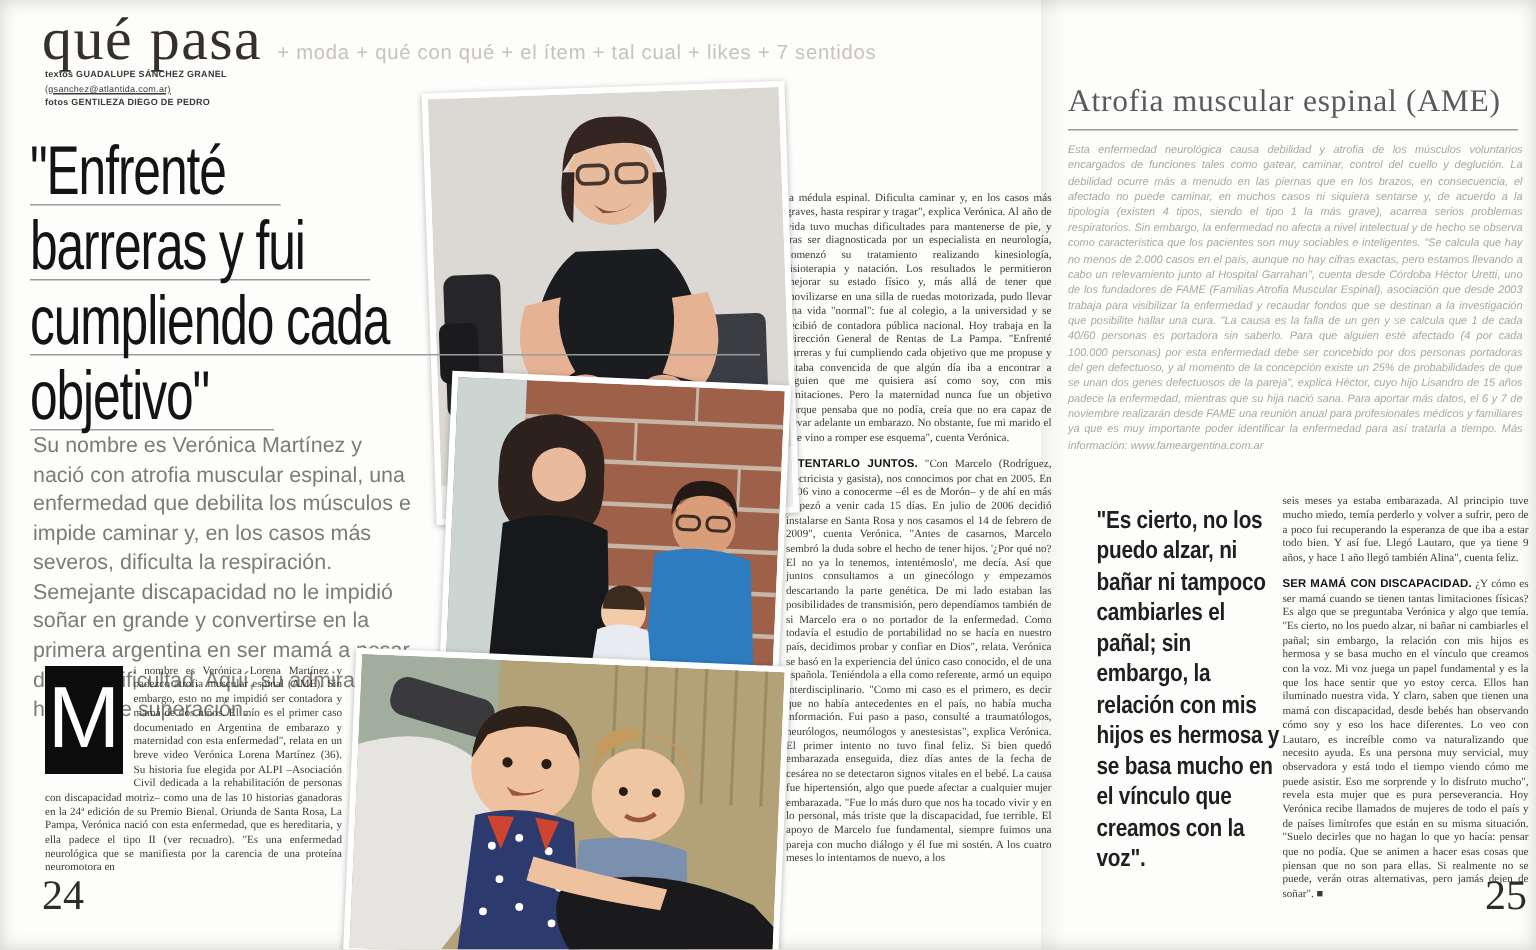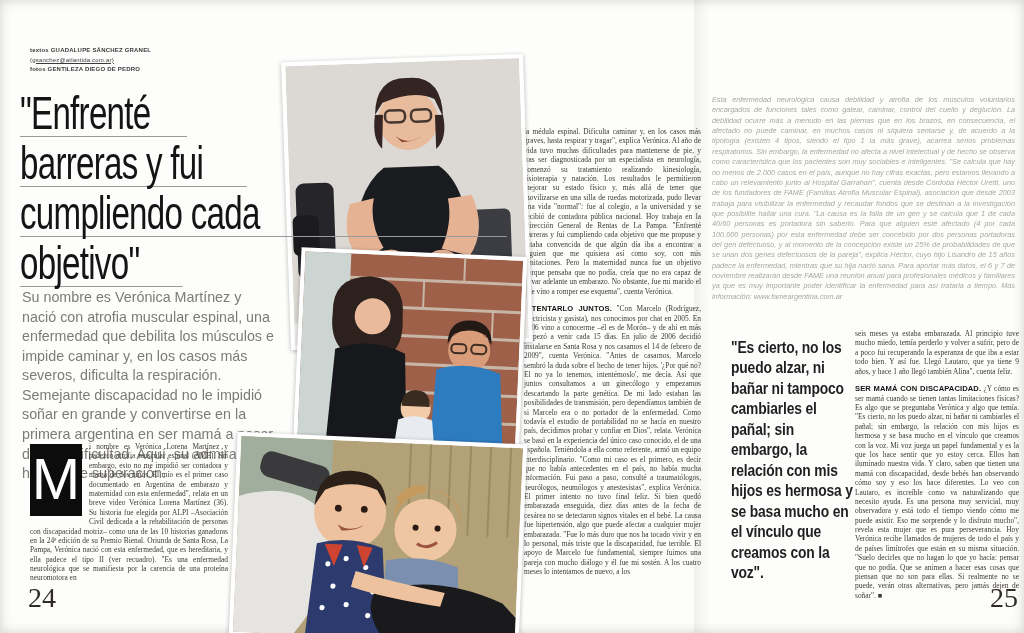--- a/index.html
+++ b/index.html
@@ -66,20 +66,24 @@
   .photo-1{left:286px;top:58px;transform:rotate(-2deg);}
   .photo-2{left:297px;top:252px;transform:rotate(2.5deg);}
   .photo-3{left:233px;top:438px;transform:rotate(2.5deg);}
 </style>
 </head>
 <body>
 
 <div class="stage">
   <div class="gutter"></div>
 
+  <div class="masthead">
+    <span class="mh-title">qué pasa</span>
+    <span class="mh-tag">+ moda + qué con qué + el ítem + tal cual + likes + 7 sentidos</span>
+  </div>
   <div class="credits">
     <div>textos GUADALUPE SÁNCHEZ GRANEL</div>
     <div class="email">(gsanchez@atlantida.com.ar)</div>
     <div>fotos GENTILEZA DIEGO DE PEDRO</div>
   </div>
 
   <div class="headline">
     <div class="hl-line hl-1">"Enfrenté</div>
     <div class="hl-line hl-2">barreras y fui</div>
     <div class="hl-line hl-3">cumpliendo cada</div>
@@ -193,20 +197,21 @@
   <div class="left-col serifcol">
     <div class="dropcap">M</div>
     <p class="col-p">i nombre es Verónica Lorena Martínez y padezco atrofia muscular espinal (AME). Sin embargo, esto no me impidió ser contadora y mamá de dos niños. El mío es el primer caso documentado en Argentina de embarazo y maternidad con esta enfermedad", relata en un breve video Verónica Lorena Martínez (36). Su historia fue elegida por ALPI –Asociación Civil dedicada a la rehabilitación de personas con discapacidad motriz– como una de las 10 historias ganadoras en la 24ª edición de su Premio Bienal. Oriunda de Santa Rosa, La Pampa, Verónica nació con esta enfermedad, que es hereditaria, y ella padece el tipo II (ver recuadro). "Es una enfermedad neurológica que se manifiesta por la carencia de una proteína neuromotora en</p>
   </div>
 
   <div class="mid-col serifcol">
     <p class="col-p">la médula espinal. Dificulta caminar y, en los casos más graves, hasta respirar y tragar", explica Verónica. Al año de vida tuvo muchas dificultades para mantenerse de pie, y tras ser diagnosticada por un especialista en neurología, comenzó su tratamiento realizando kinesiología, fisioterapia y natación. Los resultados le permitieron mejorar su estado físico y, más allá de tener que movilizarse en una silla de ruedas motorizada, pudo llevar una vida "normal": fue al colegio, a la universidad y se recibió de contadora pública nacional. Hoy trabaja en la Dirección General de Rentas de La Pampa. "Enfrenté barreras y fui cumpliendo cada objetivo que me propuse y estaba convencida de que algún día iba a encontrar a alguien que me quisiera así como soy, con mis limitaciones. Pero la maternidad nunca fue un objetivo porque pensaba que no podía, creía que no era capaz de llevar adelante un embarazo. No obstante, fue mi marido el que vino a romper ese esquema", cuenta Verónica.</p>
     <p class="col-p"><span class="lead-in">INTENTARLO JUNTOS.</span> <span>"Con Marcelo (Rodríguez, electricista y gasista), nos conocimos por chat en 2005. En 2006 vino a conocerme –él es de Morón– y de ahí en más empezó a venir cada 15 días. En julio de 2006 decidió instalarse en Santa Rosa y nos casamos el 14 de febrero de 2009", cuenta Verónica. "Antes de casarnos, Marcelo sembró la duda sobre el hecho de tener hijos. '¿Por qué no? El no ya lo tenemos, intentémoslo', me decía. Así que juntos consultamos a un ginecólogo y empezamos descartando la parte genética. De mi lado estaban las posibilidades de transmisión, pero dependíamos también de si Marcelo era o no portador de la enfermedad. Como todavía el estudio de portabilidad no se hacía en nuestro país, decidimos probar y confiar en Dios", relata. Verónica se basó en la experiencia del único caso conocido, el de una española. Teniéndola a ella como referente, armó un equipo interdisciplinario. "Como mi caso es el primero, es decir que no había antecedentes en el país, no había mucha información. Fui paso a paso, consulté a traumatólogos, neurólogos, neumólogos y anestesistas", explica Verónica. El primer intento no tuvo final feliz. Si bien quedó embarazada enseguida, diez días antes de la fecha de cesárea no se detectaron signos vitales en el bebé. La causa fue hipertensión, algo que puede afectar a cualquier mujer embarazada. "Fue lo más duro que nos ha tocado vivir y en lo personal, más triste que la discapacidad, fue terrible. El apoyo de Marcelo fue fundamental, siempre fuimos una pareja con mucho diálogo y él fue mi sostén. A los cuatro meses lo intentamos de nuevo, a los</span></p>
   </div>
 
+  <div class="sb-title">Atrofia muscular espinal (AME)</div>
   <div class="sb-body">Esta enfermedad neurológica causa debilidad y atrofia de los músculos voluntarios encargados de funciones tales como gatear, caminar, control del cuello y deglución. La debilidad ocurre más a menudo en las piernas que en los brazos, en consecuencia, el afectado no puede caminar, en muchos casos ni siquiera sentarse y, de acuerdo a la tipología (existen 4 tipos, siendo el tipo 1 la más grave), acarrea serios problemas respiratorios. Sin embargo, la enfermedad no afecta a nivel intelectual y de hecho se observa como característica que los pacientes son muy sociables e inteligentes. "Se calcula que hay no menos de 2.000 casos en el país, aunque no hay cifras exactas, pero estamos llevando a cabo un relevamiento junto al Hospital Garrahan", cuenta desde Córdoba Héctor Uretti, uno de los fundadores de FAME (Familias Atrofia Muscular Espinal), asociación que desde 2003 trabaja para visibilizar la enfermedad y recaudar fondos que se destinan a la investigación que posibilite hallar una cura. "La causa es la falla de un gen y se calcula que 1 de cada 40/60 personas es portadora sin saberlo. Para que alguien esté afectado (4 por cada 100.000 personas) por esta enfermedad debe ser concebido por dos personas portadoras del gen defectuoso, y al momento de la concepción existe un 25% de probabilidades de que se unan dos genes defectuosos de la pareja", explica Héctor, cuyo hijo Lisandro de 15 años padece la enfermedad, mientras que su hija nació sana. Para aportar más datos, el 6 y 7 de noviembre realizarán desde FAME una reunión anual para profesionales médicos y familiares ya que es muy importante poder identificar la enfermedad para así tratarla a tiempo. Más información: www.fameargentina.com.ar</div>
 
   <div class="pullquote">"Es cierto, no los puedo alzar, ni bañar ni tampoco cambiarles el pañal; sin embargo, la relación con mis hijos es hermosa y se basa mucho en el vínculo que creamos con la voz".</div>
 
   <div class="right-col serifcol">
     <p class="col-p">seis meses ya estaba embarazada. Al principio tuve mucho miedo, temía perderlo y volver a sufrir, pero de a poco fui recuperando la esperanza de que iba a estar todo bien. Y así fue. Llegó Lautaro, que ya tiene 9 años, y hace 1 año llegó también Alina", cuenta feliz.</p>
     <p class="col-p"><span class="lead-in">SER MAMÁ CON DISCAPACIDAD.</span> <span>¿Y cómo es ser mamá cuando se tienen tantas limitaciones físicas? Es algo que se preguntaba Verónica y algo que temía. "Es cierto, no los puedo alzar, ni bañar ni cambiarles el pañal; sin embargo, la relación con mis hijos es hermosa y se basa mucho en el vínculo que creamos con la voz. Mi voz juega un papel fundamental y es la que los hace sentir que yo estoy cerca. Ellos han iluminado nuestra vida. Y claro, saben que tienen una mamá con discapacidad, desde bebés han observando cómo soy y eso los hace diferentes. Lo veo con Lautaro, es increíble como va naturalizando que necesito ayuda. Es una persona muy servicial, muy observadora y está todo el tiempo viendo cómo me puede asistir. Eso me sorprende y lo disfruto mucho", revela esta mujer que es pura perseverancia. Hoy Verónica recibe llamados de mujeres de todo el país y de países limítrofes que están en su misma situación. "Suelo decirles que no hagan lo que yo hacía: pensar que no podía. Que se animen a hacer esas cosas que piensan que no son para ellas. Si realmente no se puede, verán otras alternativas, pero jamás dejen de soñar". ■</span></p>
   </div>
 
   <div class="pageno pn-left">24</div>

